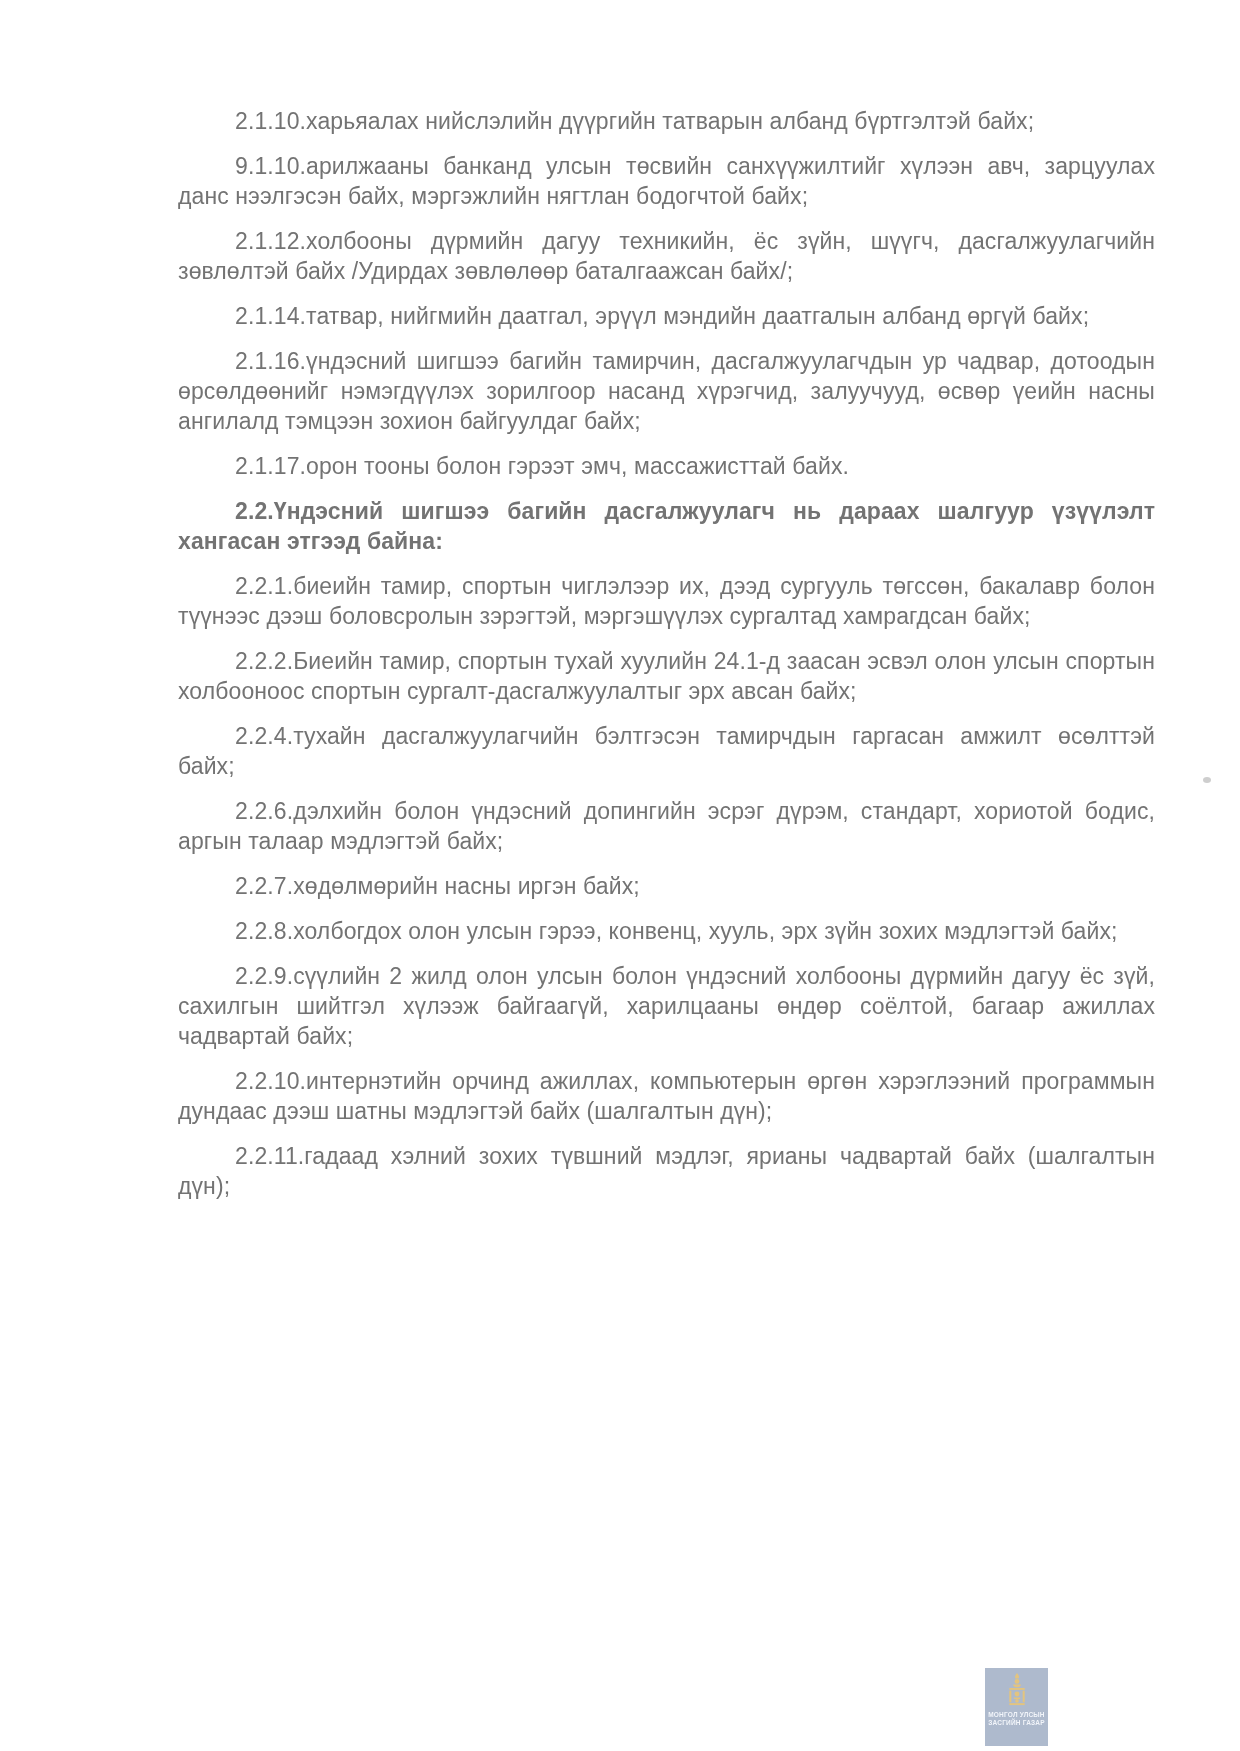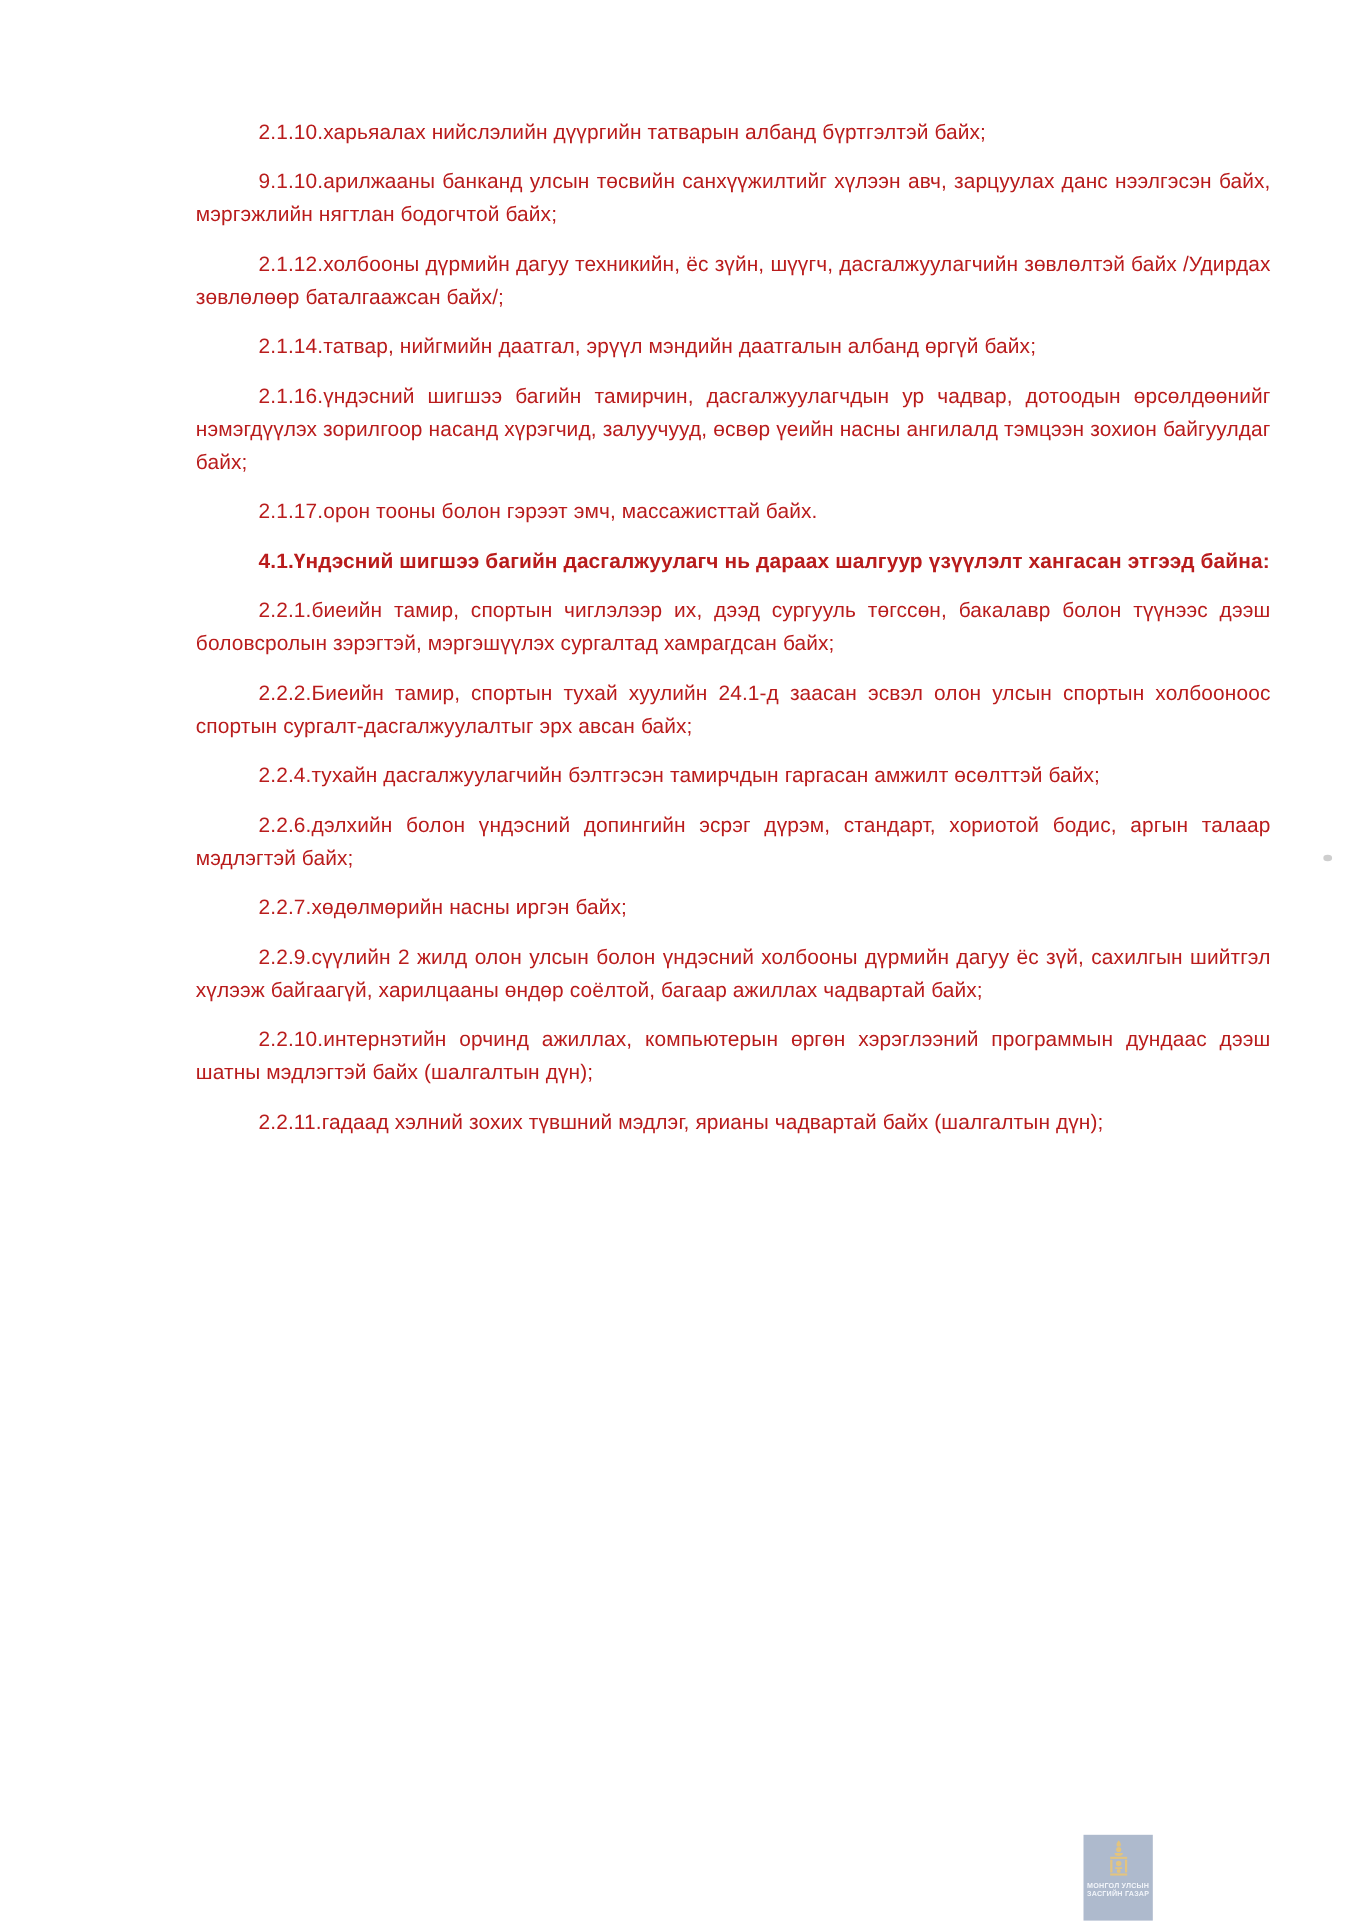--- a/index.html
+++ b/index.html
@@ -16,23 +16,23 @@
     font-family: "Liberation Sans", "DejaVu Sans", sans-serif;
   }
   .content {
     position: absolute;
     left: 178px;
     top: 106px;
     width: 977px;
   }
   .content p {
     margin: 0 0 15px 0;
-    font-size: 19px;
+    font-size: 23px;
     line-height: 30px;
-    color: #b91c1c;
+    color: #737373;
     text-indent: 57px;
     text-align: justify;
     letter-spacing: 0.1px;
   }
   .content p.bold {
     font-weight: bold;
   }
   .scan-speck {
     position: absolute;
     left: 1203px;
@@ -77,26 +77,27 @@
 
 <div class="page">
 
   <div class="content">
       <p>2.1.10.харьяалах нийслэлийн дүүргийн татварын албанд бүртгэлтэй байх;</p>
       <p>9.1.10.арилжааны банканд улсын төсвийн санхүүжилтийг хүлээн авч, зарцуулах данс нээлгэсэн байх, мэргэжлийн нягтлан бодогчтой байх;</p>
       <p>2.1.12.холбооны дүрмийн дагуу техникийн, ёс зүйн, шүүгч, дасгалжуулагчийн зөвлөлтэй байх /Удирдах зөвлөлөөр баталгаажсан байх/;</p>
       <p>2.1.14.татвар, нийгмийн даатгал, эрүүл мэндийн даатгалын албанд өргүй байх;</p>
       <p>2.1.16.үндэсний шигшээ багийн тамирчин, дасгалжуулагчдын ур чадвар, дотоодын өрсөлдөөнийг нэмэгдүүлэх зорилгоор насанд хүрэгчид, залуучууд, өсвөр үеийн насны ангилалд тэмцээн зохион байгуулдаг байх;</p>
       <p>2.1.17.орон тооны болон гэрээт эмч, массажисттай байх.</p>
-      <p class="bold">4.1.Үндэсний шигшээ багийн дасгалжуулагч нь дараах шалгуур үзүүлэлт хангасан этгээд байна:</p>
+      <p class="bold">2.2.Үндэсний шигшээ багийн дасгалжуулагч нь дараах шалгуур үзүүлэлт хангасан этгээд байна:</p>
       <p>2.2.1.биеийн тамир, спортын чиглэлээр их, дээд сургууль төгссөн, бакалавр болон түүнээс дээш боловсролын зэрэгтэй, мэргэшүүлэх сургалтад хамрагдсан байх;</p>
       <p>2.2.2.Биеийн тамир, спортын тухай хуулийн 24.1-д заасан эсвэл олон улсын спортын холбооноос спортын сургалт-дасгалжуулалтыг эрх авсан байх;</p>
       <p>2.2.4.тухайн дасгалжуулагчийн бэлтгэсэн тамирчдын гаргасан амжилт өсөлттэй байх;</p>
       <p>2.2.6.дэлхийн болон үндэсний допингийн эсрэг дүрэм, стандарт, хориотой бодис, аргын талаар мэдлэгтэй байх;</p>
       <p>2.2.7.хөдөлмөрийн насны иргэн байх;</p>
+      <p>2.2.8.холбогдох олон улсын гэрээ, конвенц,  хууль, эрх зүйн зохих мэдлэгтэй байх;</p>
       <p>2.2.9.сүүлийн 2 жилд олон улсын болон үндэсний холбооны дүрмийн дагуу ёс зүй, сахилгын шийтгэл хүлээж байгаагүй, харилцааны өндөр соёлтой, багаар ажиллах чадвартай байх;</p>
       <p>2.2.10.интернэтийн орчинд ажиллах, компьютерын өргөн хэрэглээний программын дундаас дээш шатны мэдлэгтэй байх (шалгалтын дүн);</p>
       <p>2.2.11.гадаад хэлний зохих түвшний мэдлэг, ярианы чадвартай байх (шалгалтын дүн);</p>
     </div>
 
   <div class="scan-speck"></div>
 
   <div class="gov-logo">
     <svg width="26" height="34" viewBox="0 0 22 30">
       <g fill="#e3c47f">

